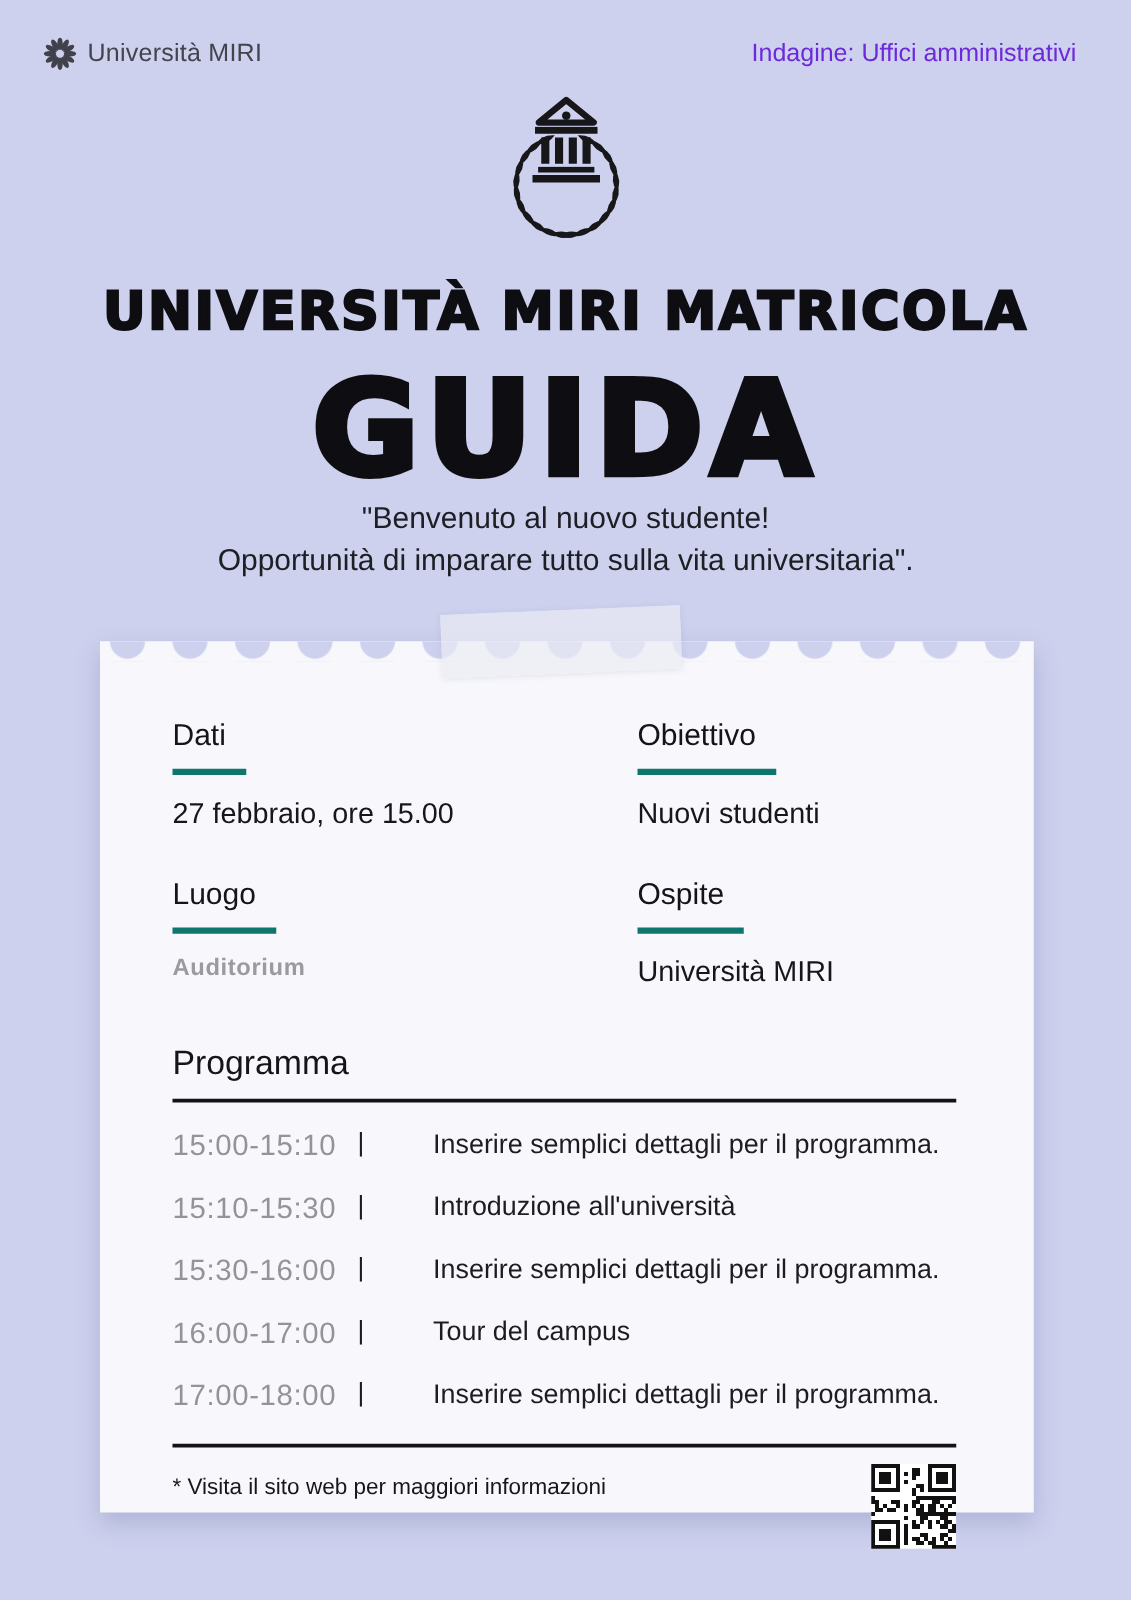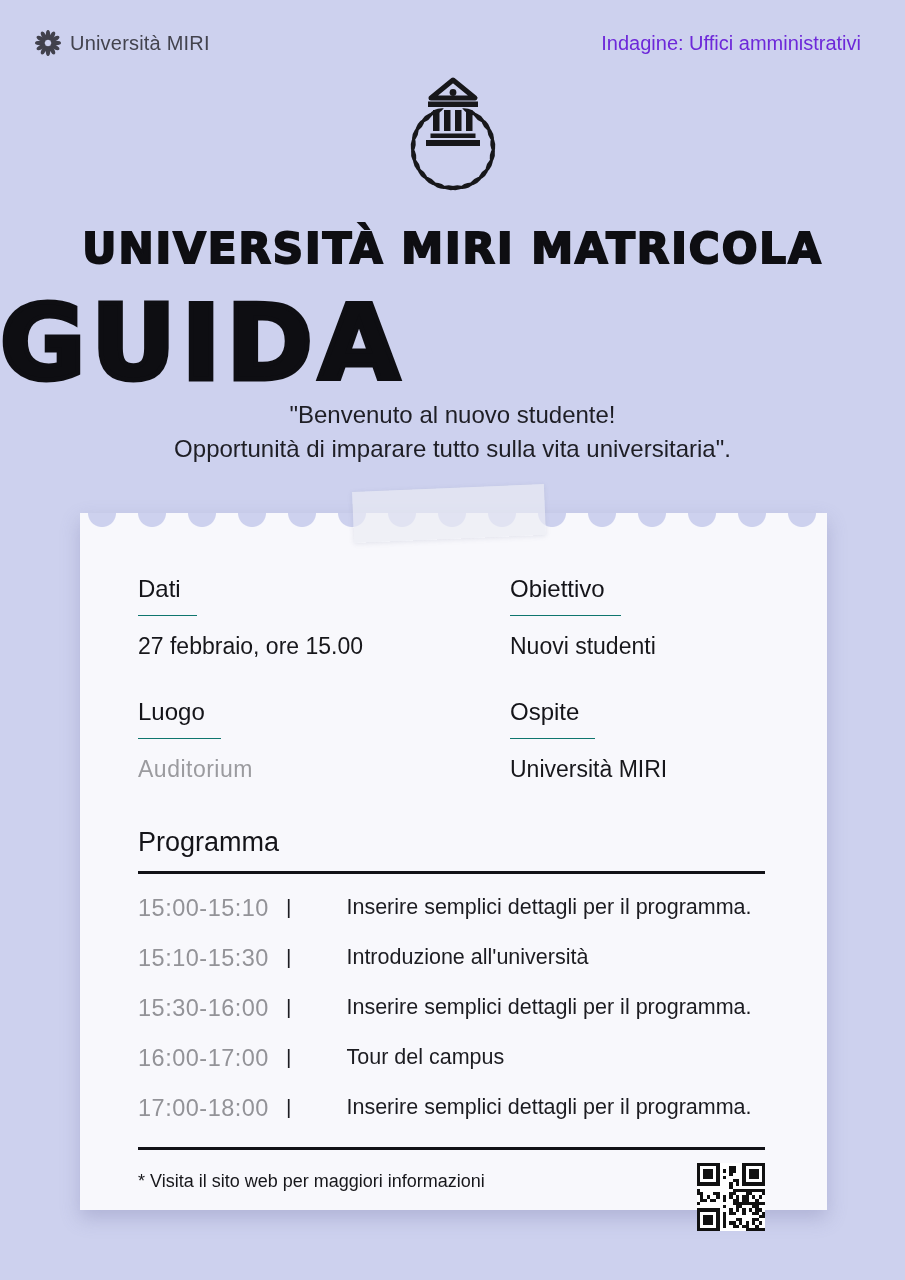--- a/index.html
+++ b/index.html
@@ -33,21 +33,21 @@
   
   .title1{
     position:absolute;top:224px;left:0;right:0;
     text-align:center;white-space:nowrap;
     font-family:"DejaVu Sans","Liberation Sans",sans-serif;
     font-weight:bold;font-size:42px;letter-spacing:2px;
     color:#0e0e12;-webkit-text-stroke:2px #0e0e12;
   }
   .title2{
     position:absolute;top:282px;left:0;right:0;
-    text-align:left;white-space:nowrap;
+    text-align:center;white-space:nowrap;
     font-family:"DejaVu Sans","Liberation Sans",sans-serif;
     font-weight:bold;font-size:104px;letter-spacing:6px;
     color:#0e0e12;-webkit-text-stroke:5px #0e0e12;
   }
   .quote{
     position:absolute;top:398px;left:0;right:0;
     text-align:center;font-size:24px;line-height:34px;color:#1e1e25;
   }
   
   .paper{
@@ -67,24 +67,24 @@
     transform:rotate(-2.4deg);
     box-shadow:0 1px 5px rgba(110,112,150,.15);
   }
   
   .info-grid{
     display:grid;grid-template-columns:372px 1fr;
     row-gap:38px;
   }
   .info-label{
     display:inline-block;font-size:24px;color:#141419;
-    border-bottom:1px solid #0f766e;padding:0 16px 12px 0;
+    border-bottom:5px solid #0f766e;padding:0 16px 12px 0;
   }
   .info-value{margin-top:17px;font-size:23px;color:#17171b;}
-  .info-value.muted{font-size:23px;color:#9b9b9f;letter-spacing:.5px;font-weight:400;}
+  .info-value.muted{font-size:19px;color:#9b9b9f;letter-spacing:.5px;font-weight:700;}
   
   .program{margin-top:44px;}
   .program-head{display:flex;justify-content:space-between;align-items:flex-end;}
   .program-title{font-size:27px;color:#141419;}
   .program-contact{font-size:20px;color:#1a1a20;}
   .rule{height:3px;background:#121217;margin-top:13px;}
   .program-list{margin-top:9px;}
   .program-row{display:flex;align-items:flex-start;padding:11.5px 0;}
   .row-time{flex:0 0 148px;font-size:23.5px;color:#939398;font-weight:300;letter-spacing:.5px;}
   .row-divider{color:#1c1c21;font-size:21px;margin-right:9px;}

